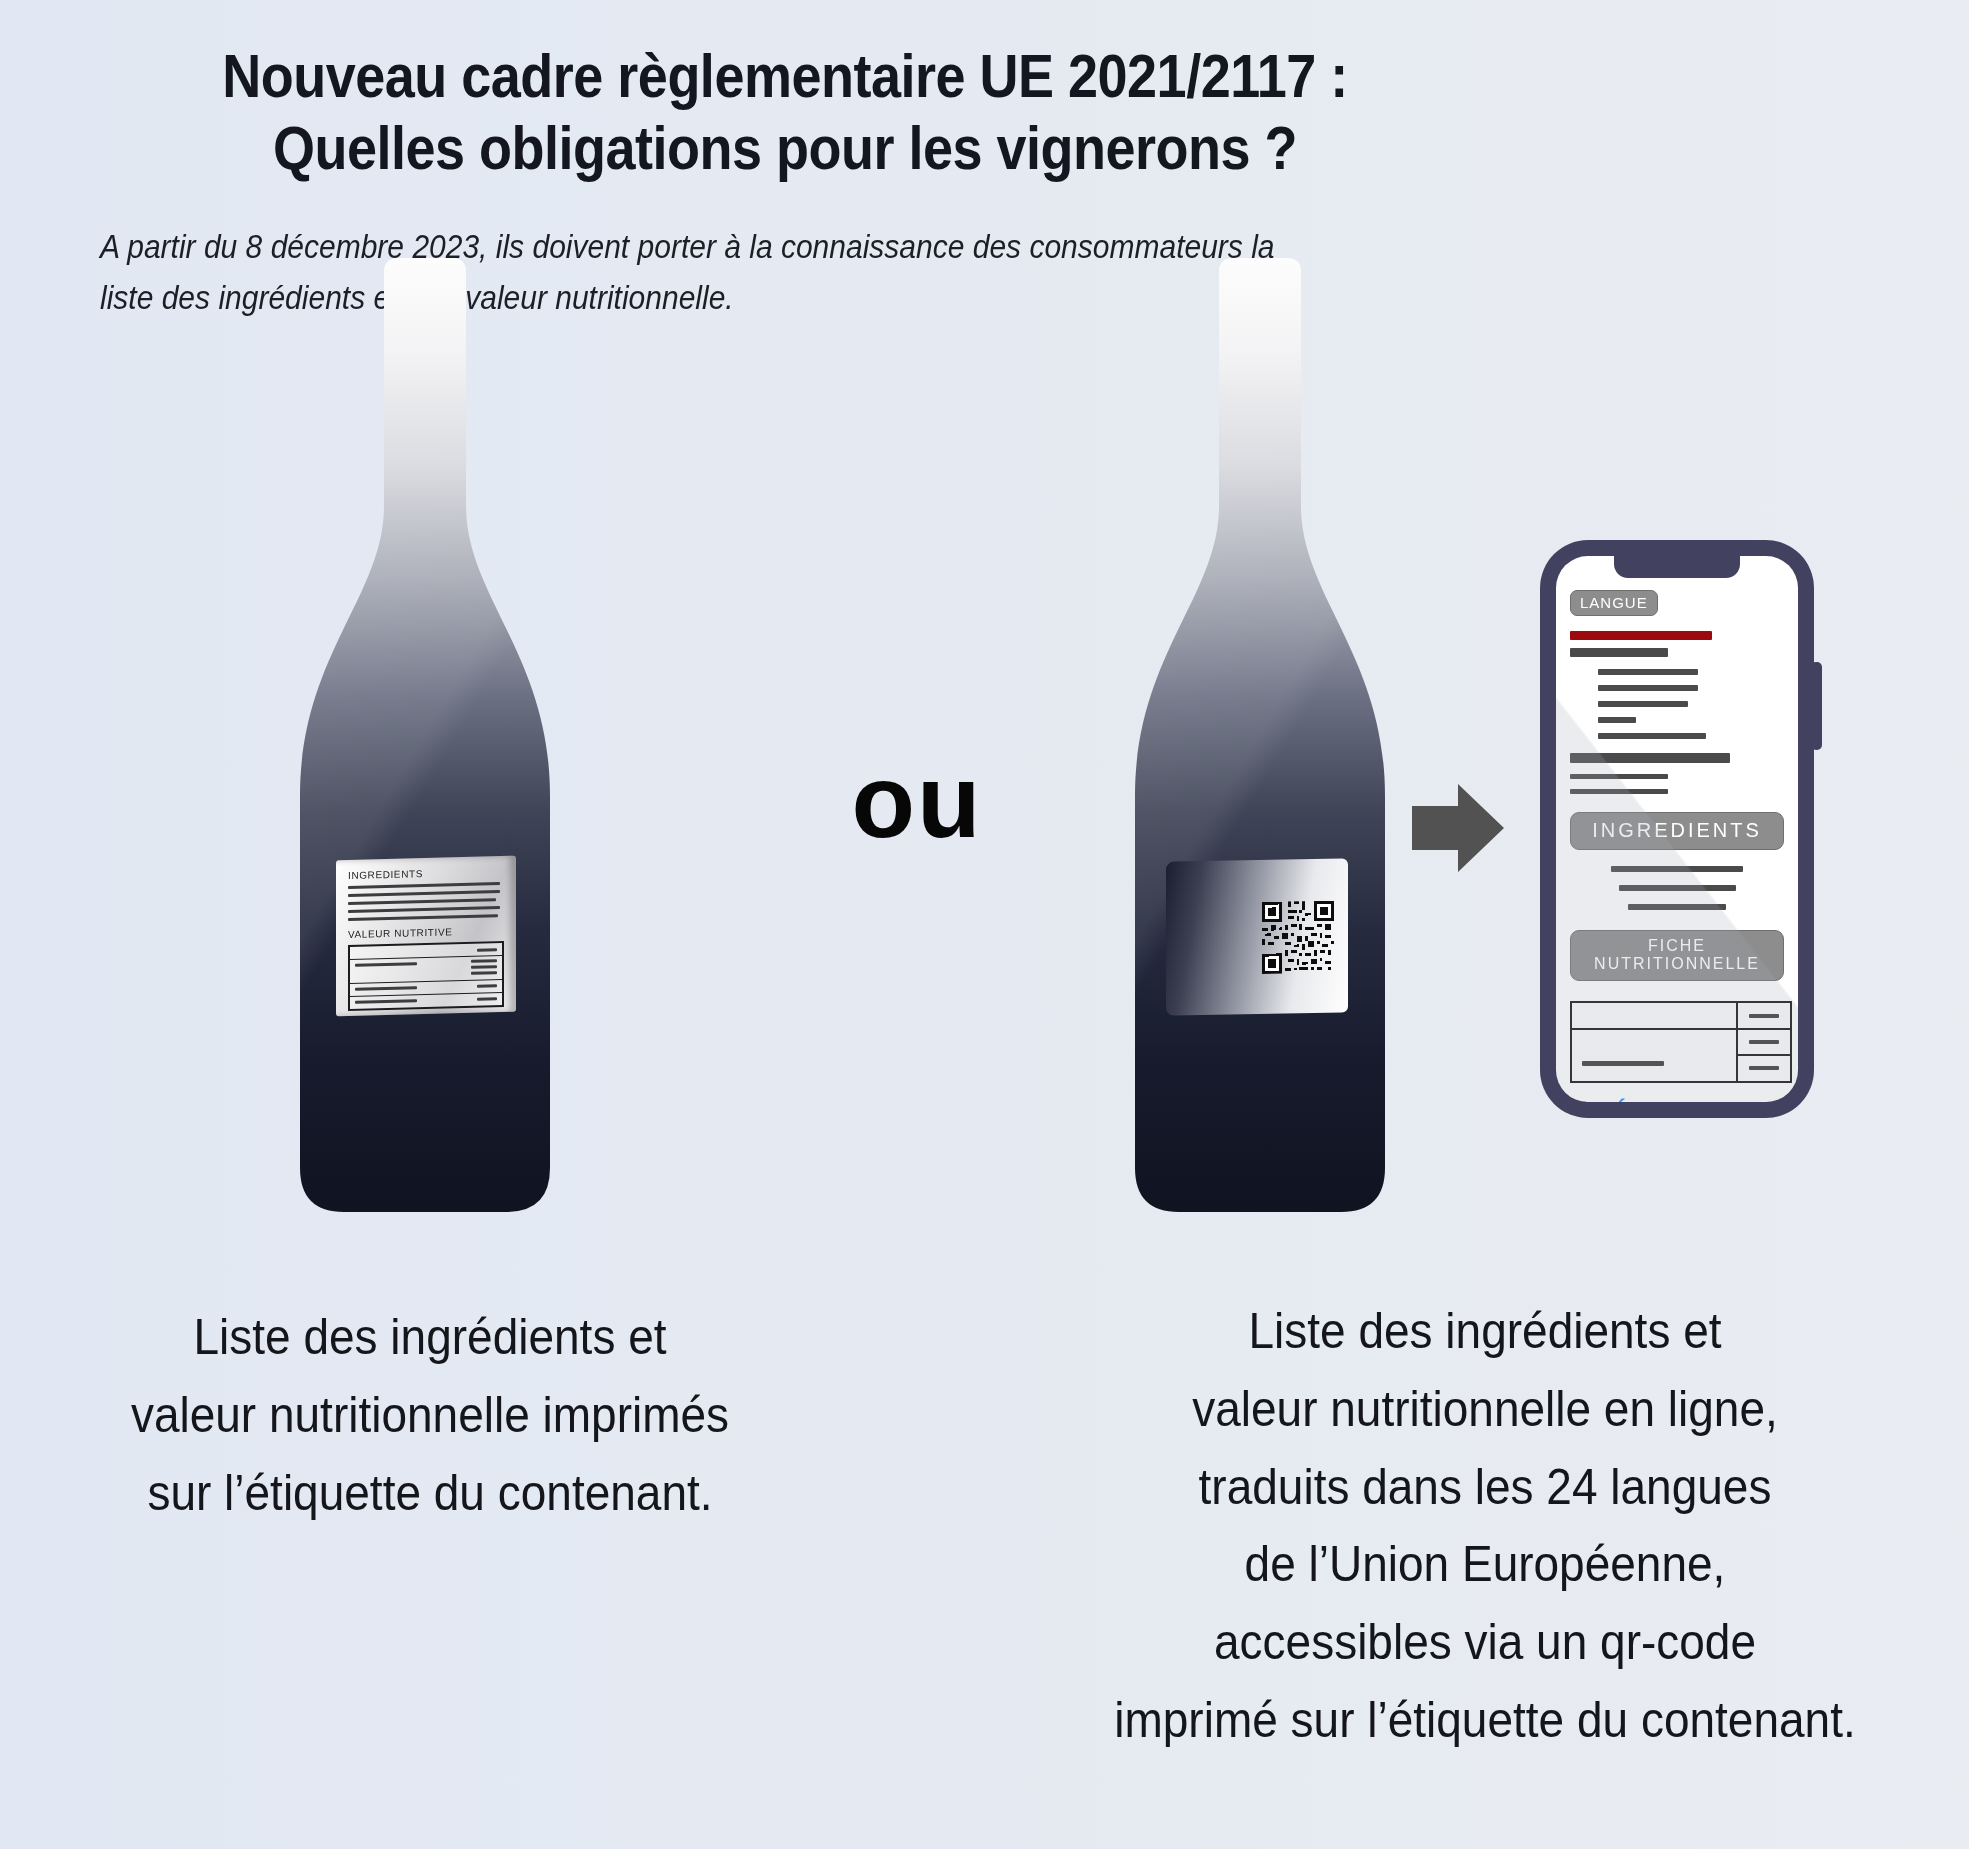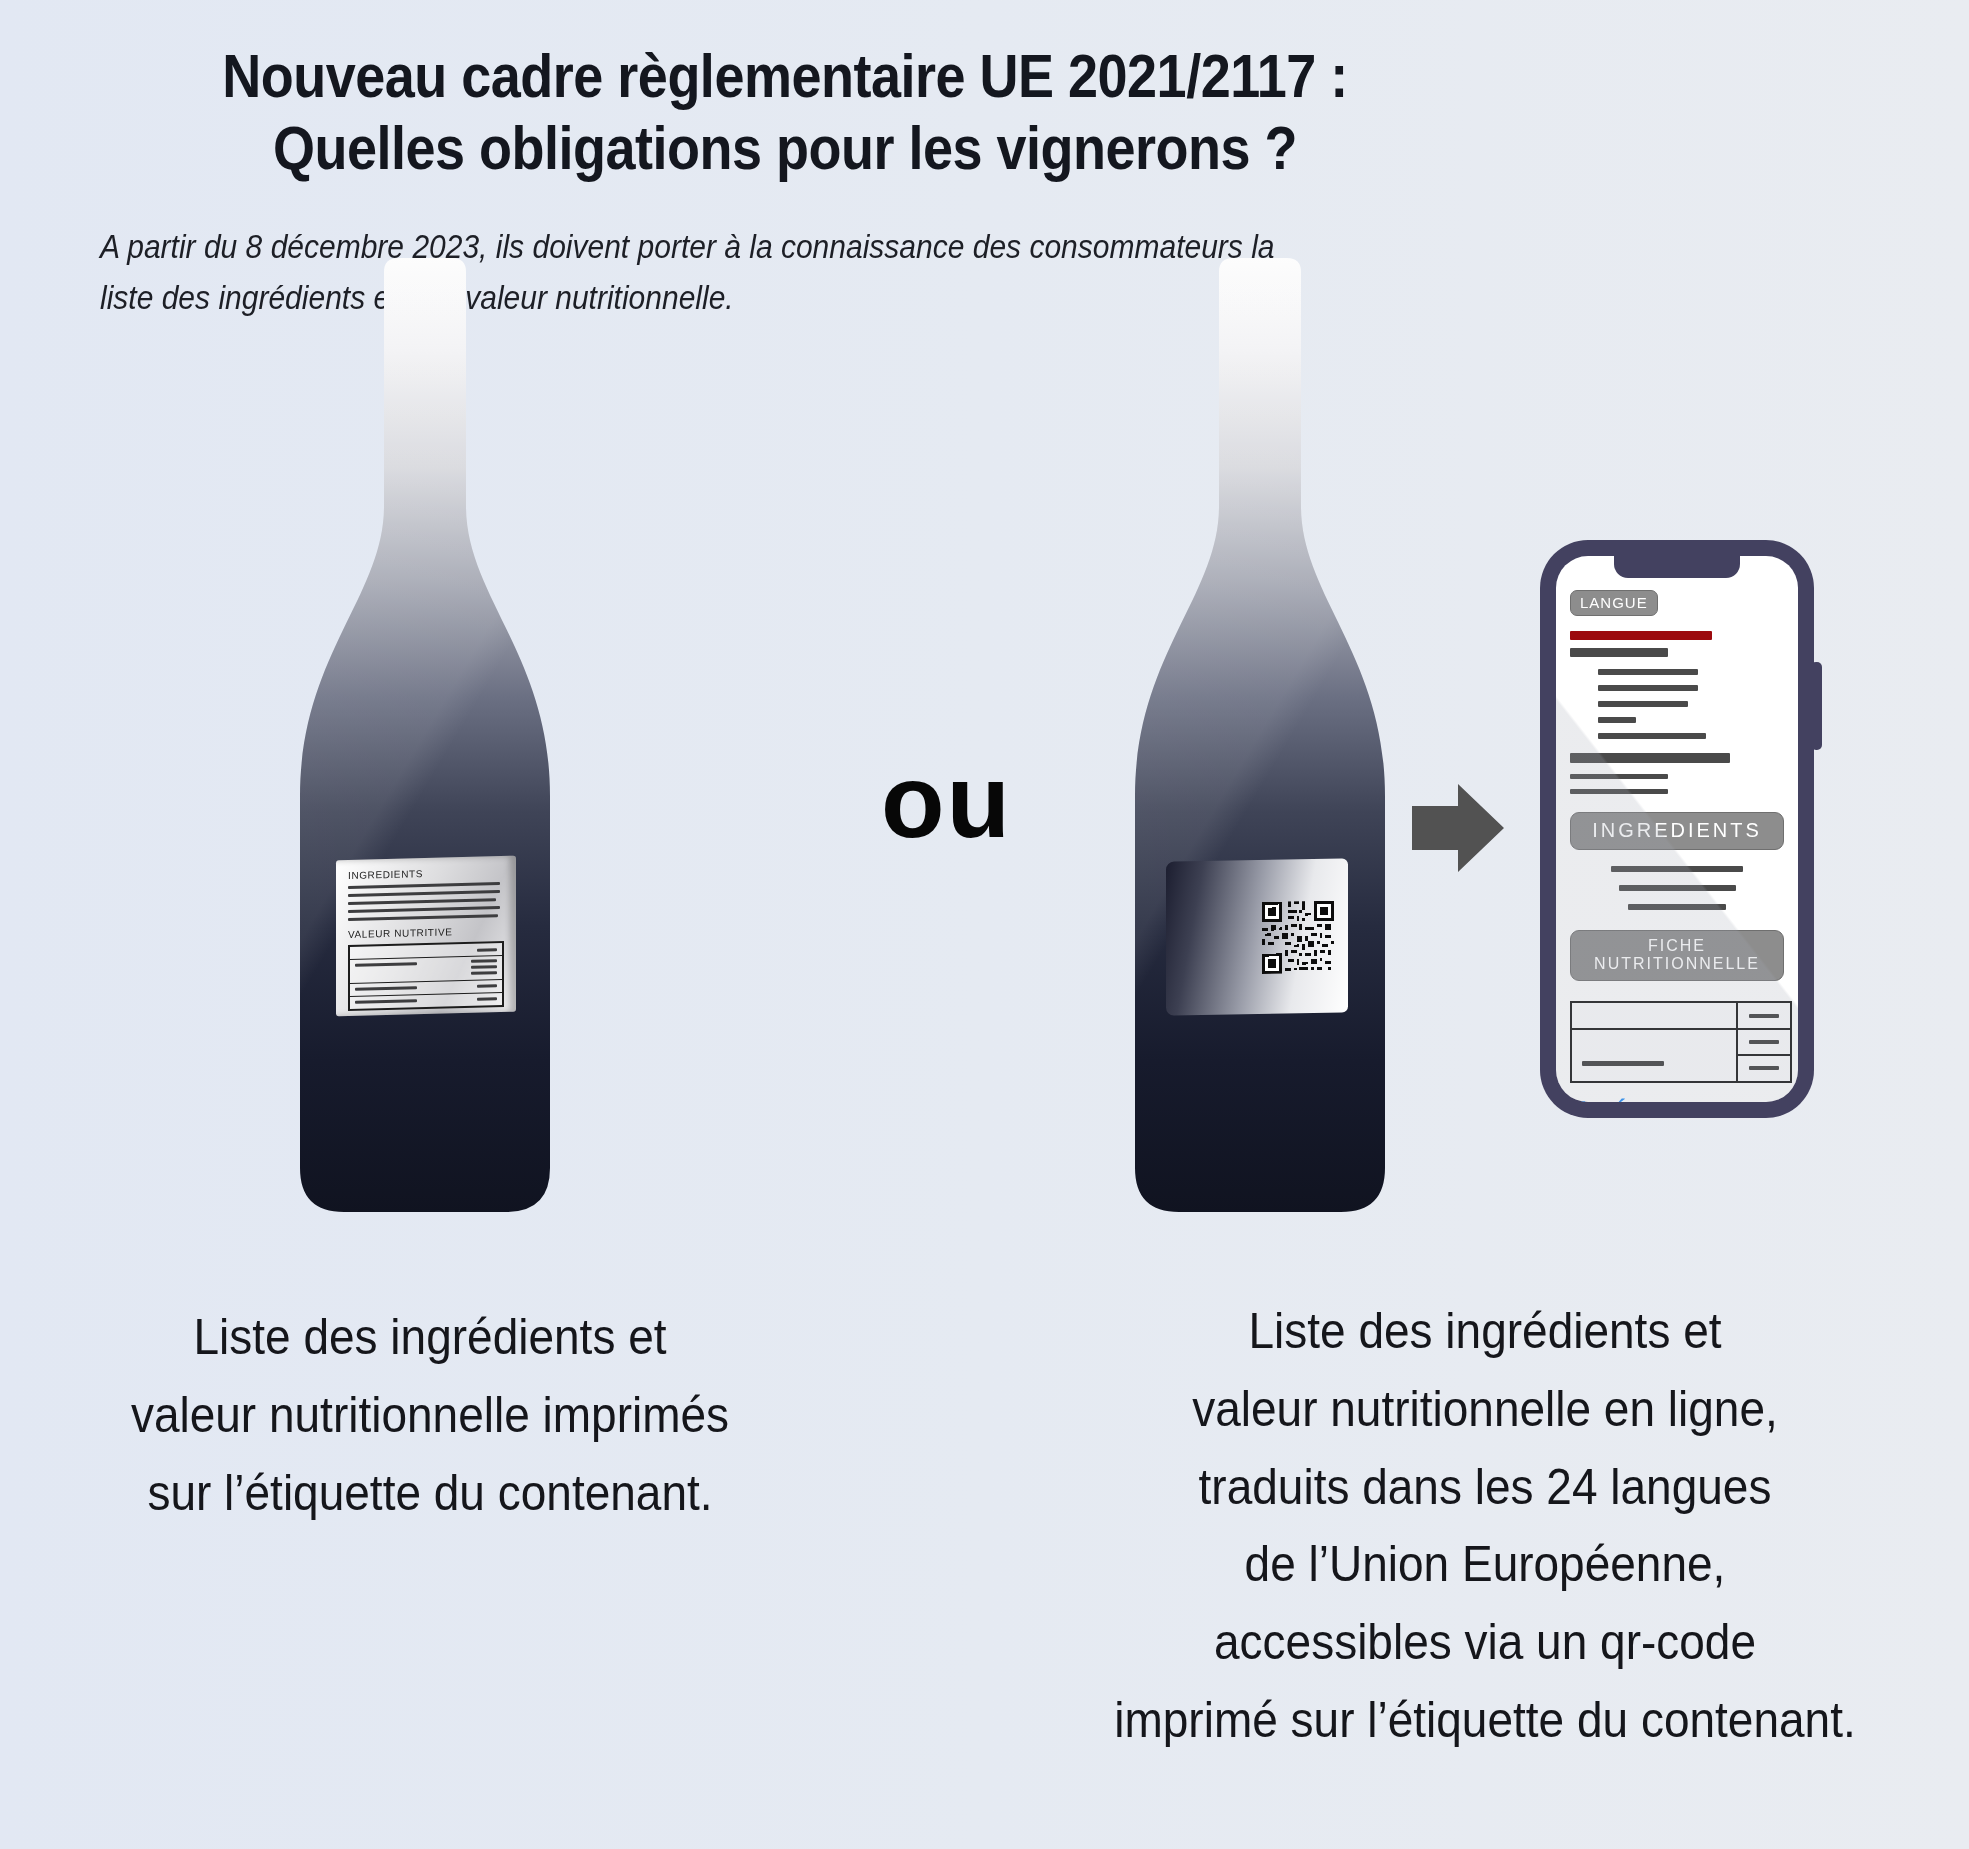--- a/index.html
+++ b/index.html
@@ -31,21 +31,21 @@
   .nv-row + .nv-row{border-top:1.5px solid #1c1c1c;}
   .dash{background:#3d3d3f;height:3px;border-radius:1px;}
 
   
   .qlabel{position:absolute;left:1166px;top:860px;width:182px;height:154px;
           background:linear-gradient(100deg,#1c1e30 0%,#3d4052 18%,#9b9eaa 48%,#e8e9ec 72%,#ffffff 100%);
           border-radius:8px 6px 6px 8px;transform:skewY(-1deg);}
   .qr{position:absolute;right:14px;top:42px;width:72px;height:72px;}
 
   
-  .ou{position:absolute;left:822px;top:742px;width:190px;text-align:right;
+  .ou{position:absolute;left:822px;top:742px;width:190px;text-align:center;
       font-size:104px;font-weight:800;color:#070707;letter-spacing:2px;}
 
   
   .arrow{position:absolute;left:1412px;top:776px;width:92px;height:104px;}
 
   
   .phone{position:absolute;left:1540px;top:540px;width:274px;height:578px;background:#434160;
          border-radius:48px;padding:16px;box-sizing:border-box;}
   .side-btn{position:absolute;right:-8px;top:122px;width:11px;height:88px;background:#434160;border-radius:5px;}
   .screen{position:relative;width:100%;height:100%;background:#ffffff;border-radius:32px;overflow:hidden;}

